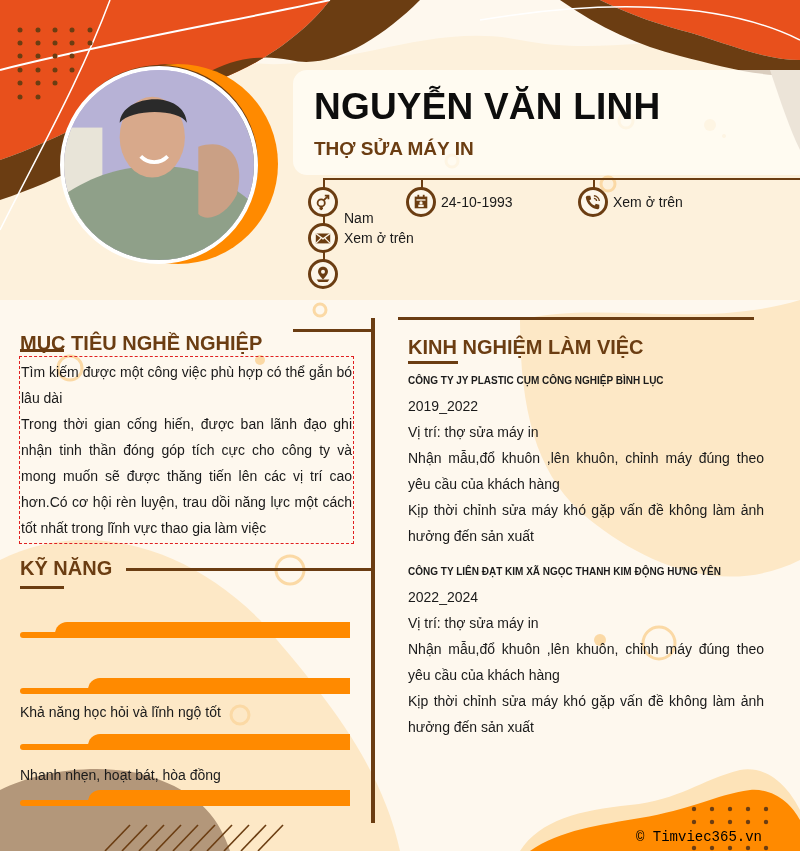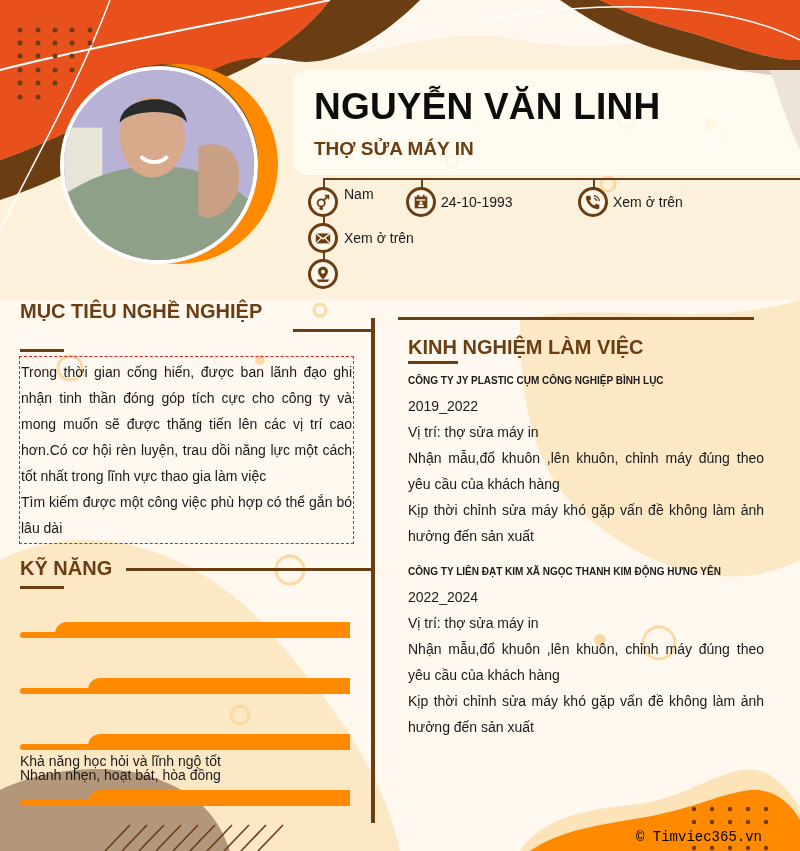--- a/index.html
+++ b/index.html
@@ -163,21 +163,21 @@
 
   <div class="ci" style="left:308px;top:187px;">
     <svg viewBox="0 0 20 20">
         <circle cx="8" cy="11" r="4" fill="none" stroke="#6b3d12" stroke-width="2"></circle>
         <line x1="11" y1="8" x2="16" y2="3" stroke="#6b3d12" stroke-width="2"></line>
         <polyline points="12,3 16,3 16,7" fill="none" stroke="#6b3d12" stroke-width="2"></polyline>
         <line x1="8" y1="15" x2="8" y2="19" stroke="#6b3d12" stroke-width="2"></line>
         <line x1="6" y1="17" x2="10" y2="17" stroke="#6b3d12" stroke-width="2"></line>
       </svg>
   </div>
-  <div class="ct" style="left:344px;top:186px;">Nam</div>
+  <div class="ct" style="left:344px;top:210px;">Nam</div>
 
   <div class="ci" style="left:406px;top:187px;">
     <svg viewBox="0 0 20 20">
         <rect x="3" y="4" width="14" height="13" fill="#6b3d12"></rect>
         <rect x="6" y="2" width="2" height="4" fill="#6b3d12"></rect>
         <rect x="12" y="2" width="2" height="4" fill="#6b3d12"></rect>
         <rect x="5" y="7" width="10" height="1.5" fill="#fdf6e9"></rect>
         <circle cx="10" cy="11" r="1.8" fill="#fdf6e9"></circle>
         <rect x="7" y="13" width="6" height="2.5" fill="#fdf6e9"></rect>
       </svg>
@@ -209,41 +209,41 @@
         <circle cx="10" cy="7.5" r="2.2" fill="#fdf6e9"></circle>
         <path d="M3 16 L17 16 L15 19 L5 19 Z" fill="#6b3d12"></path>
       </svg>
   </div>
 
   <div class="rule" style="left:371px;top:318px;width:4px;height:505px;"></div>
   <div class="rule" style="left:293px;top:329px;width:80px;height:3px;"></div>
   <div class="rule" style="left:126px;top:568px;width:247px;height:3px;"></div>
   <div class="rule" style="left:398px;top:317px;width:356px;height:3px;"></div>
 
-  <div class="sec-title" style="left:20px;top:300px;">MỤC TIÊU NGHỀ NGHIỆP</div>
+  <div class="sec-title" style="left:20px;top:332px;">MỤC TIÊU NGHỀ NGHIỆP</div>
   <div class="sec-underline" style="left:20px;top:349px;"></div>
   <div class="objective">
+    <p>Tìm kiếm được một công việc phù hợp có thể gắn bó lâu dài</p>
     <p>Trong thời gian cống hiến, được ban lãnh đạo ghi nhận tinh thần đóng góp tích cực cho công ty và mong muốn sẽ được thăng tiến lên các vị trí cao hơn.Có cơ hội rèn luyện, trau dồi năng lực một cách tốt nhất trong lĩnh vực thao gia làm việc</p>
-    <p>Tìm kiếm được một công việc phù hợp có thể gắn bó lâu dài</p>
   </div>
 
   <div class="sec-title" style="left:20px;top:557px;">KỸ NĂNG</div>
   <div class="sec-underline" style="left:20px;top:586px;"></div>
 
   <div class="skill-bar" style="top:622px;">
       <div class="track"></div>
       <div class="fill" style="width:295px;"></div>
     </div>
 
   <div class="skill-bar" style="top:678px;">
       <div class="track"></div>
       <div class="fill" style="width:262px;"></div>
     </div>
 
-  <div class="skill-label" style="top:753px;text-align:center;">Khả năng học hỏi và lĩnh ngộ tốt</div>
+  <div class="skill-label" style="top:704px;text-align:center;">Khả năng học hỏi và lĩnh ngộ tốt</div>
   <div class="skill-bar" style="top:734px;">
       <div class="track"></div>
       <div class="fill" style="width:262px;"></div>
     </div>
 
   <div class="skill-label" style="top:767px;">Nhanh nhẹn, hoạt bát, hòa đồng</div>
   <div class="skill-bar" style="top:790px;">
       <div class="track"></div>
       <div class="fill" style="width:262px;"></div>
     </div>

